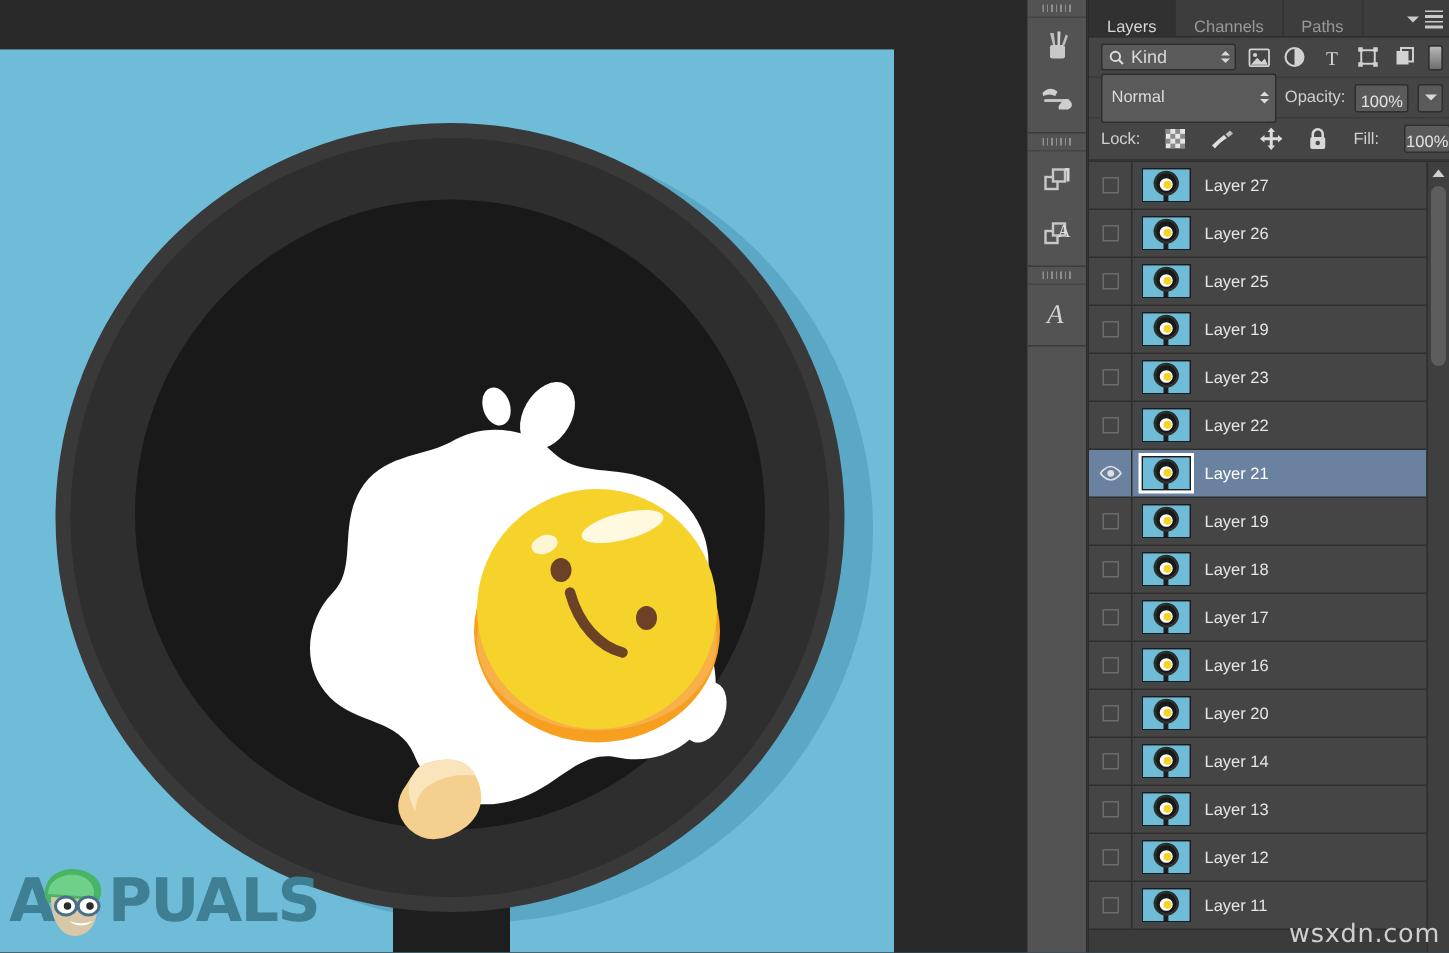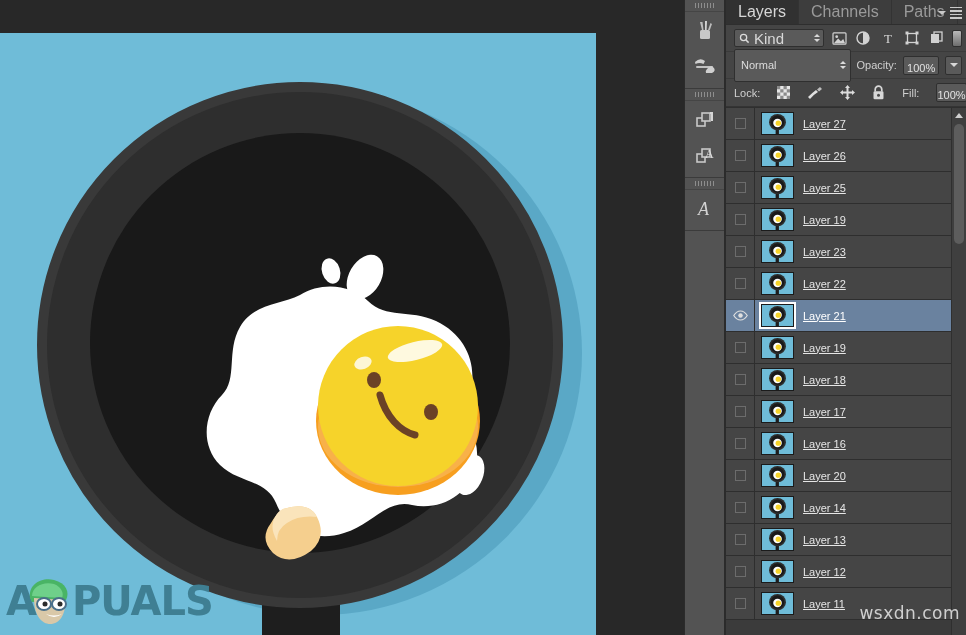--- a/index.html
+++ b/index.html
@@ -59,22 +59,22 @@
     position: absolute; left: 725px; top: 0; width: 241px; height: 635px;
     background: #454545; border-left: 1px solid #2b2b2b;
     display: flex; flex-direction: column;
   }
   
   #tabs {
     height: 25px; background: #3d3d3d; display: flex; align-items: stretch;
     position: relative; border-bottom: 1px solid #2e2e2e;
   }
   .tab {
-    padding: 0 12px; display: flex; align-items: center;
-    font-size: 16px; color: #9a9a9a; background: #3d3d3d;
+    padding: 0 12px; display: flex; align-items: flex-end;
+    font-size: 11px; color: #9a9a9a; background: #3d3d3d;
     border-right: 1px solid #333;
   }
   .tab.active { background: #313131; color: #d6d6d6; }
   #panel-menu {
     position: absolute; right: 4px; top: 4px; width: 22px; height: 17px;
     display: flex; align-items: center; justify-content: flex-end; gap: 2px;
   }
   #panel-menu .bars {
     display: flex; flex-direction: column; gap: 2px;
   }
@@ -85,21 +85,21 @@
   }
 
   
   #filter-row {
     height: 27px; background: #454545; display: flex; align-items: center;
     padding: 0 4px 0 8px; gap: 6px; border-bottom: 1px solid #3a3a3a;
   }
   #kind-select {
     width: 92px; height: 18px; background: #5a5a5a; border: 1px solid #2f2f2f;
     border-radius: 2px; display: flex; align-items: center; gap: 4px;
-    padding: 0 3px 0 4px; font-size: 15px; color: #d8d8d8; position: relative;
+    padding: 0 3px 0 4px; font-size: 12px; color: #d8d8d8; position: relative;
   }
   #kind-select .spin {
     position: absolute; right: 3px; top: 50%; transform: translateY(-50%);
     display: flex; flex-direction: column; gap: 2px;
   }
   #kind-select .spin i.up {
     width: 0;height: 0;border-left: 3px solid transparent;border-right: 3px solid transparent;border-bottom: 3px solid #d8d8d8;
   }
   #kind-select .spin i.dn {
     width: 0;height: 0;border-left: 3px solid transparent;border-right: 3px solid transparent;border-top: 3px solid #d8d8d8;
@@ -158,42 +158,42 @@
     width: 29px; height: 100%; display: flex; align-items: center; justify-content: center;
     border-right: 1px solid #2e2e2e; flex: 0 0 29px;
   }
   .eye-box { width: 11px; height: 11px; border: 1px solid #6c6c6c; background: transparent; }
   .thumb-cell { width: 45px; display: flex; align-items: center; justify-content: center; flex: 0 0 45px; }
   .thumb {
     width: 33px; height: 23px; background: #6fbcd8; position: relative; overflow: hidden;
     border: 1px solid #1b1b1b;
   }
   .thumb.active-thumb { outline: 2px solid #ffffff; outline-offset: 0px; }
-  .layer-name { font-size: 11px; color: #e6e6e6; padding-left: 3px; text-decoration: underline; }
+  .layer-name { font-size: 11px; color: #e6e6e6; padding-left: 3px; }
   .layer-row.selected .layer-name { color: #ffffff; }
 
   
   #vscroll {
     position: absolute; right: 0; top: 0; width: 15px; bottom: 0;
     background: #3f3f3f; border-left: 1px solid #2f2f2f;
   }
   #vscroll .arrow-up {
     height: 14px; display: flex; align-items: center; justify-content: center;
   }
   #vscroll .arrow-up i {
     width:0;height:0;border-left:4px solid transparent;border-right:4px solid transparent;border-bottom:5px solid #cfcfcf;
   }
   #vscroll .thumbbar {
     position: absolute; left: 2px; right: 2px; top: 16px; height: 120px;
     background: #5d5d5d; border-radius: 5px;
   }
 
   
   #wsxdn {
-    position: absolute; right: 6px; bottom: 12px;
+    position: absolute; right: 6px; bottom: 2px;
     font-family: "DejaVu Sans", sans-serif; font-size: 17px; color: #cfcfcf;
     letter-spacing: 0.5px; pointer-events: none;
   }
 </style>
 </head>
 <body>
 
 <div id="app">
 
   <div id="doc-area">

